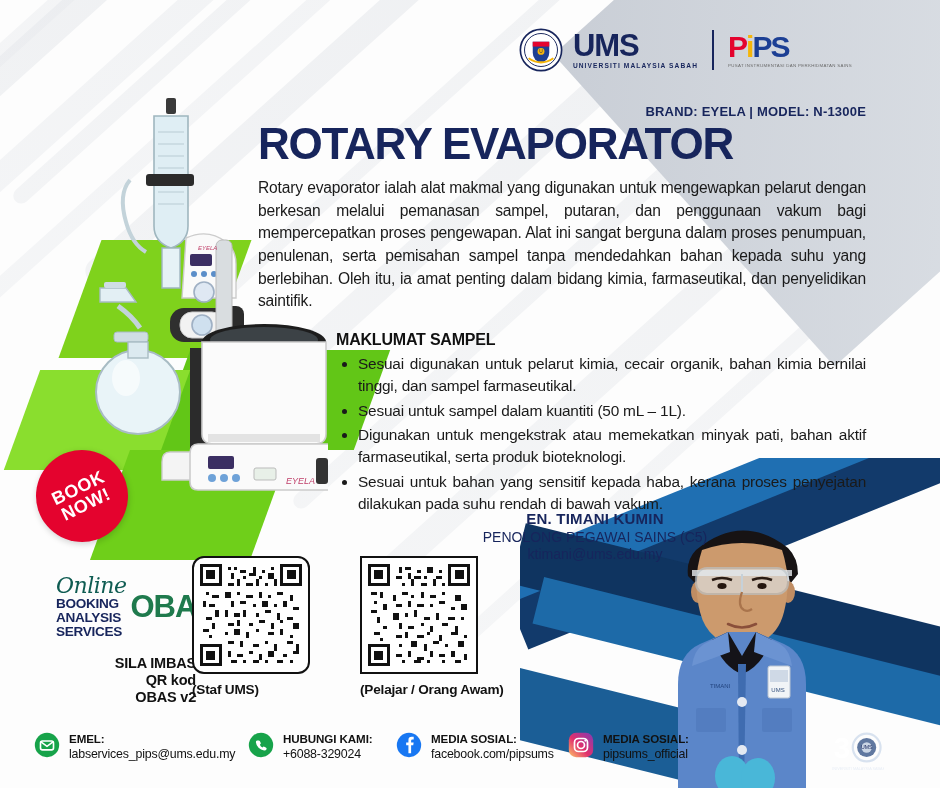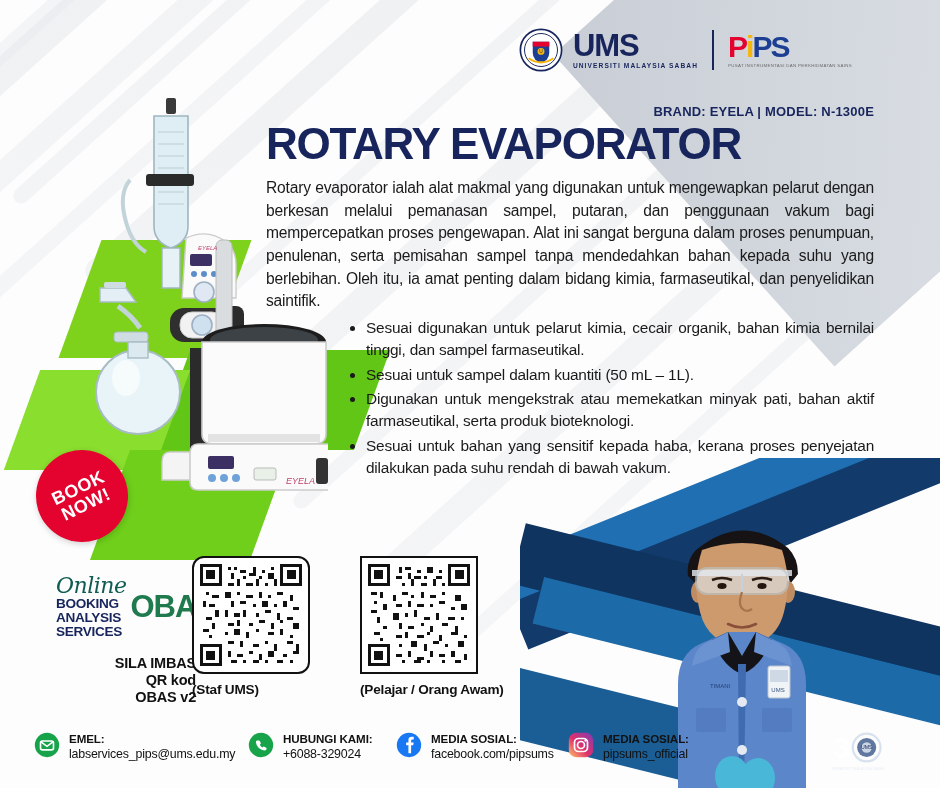--- a/index.html
+++ b/index.html
@@ -100,21 +100,21 @@
     transform:rotate(-18deg);
     box-shadow:0 2px 6px rgba(0,0,0,.18);
   }
   .book-now span {
     font-size:18px; font-weight:bold; line-height:1.0;
     text-align:center; letter-spacing:.5px; display:block;
     transform:rotate(-8deg);
   }
 
   
-  .content { position:absolute; left:266px; top:104px; width:608px; z-index:5; }
+  .content { position:absolute; left:258px; top:104px; width:608px; z-index:5; }
   .brandline {
     text-align:right; font-size:13px; font-weight:600;
     color:#17255c; letter-spacing:.2px; margin-bottom:2px;
   }
   .title {
     font-size:44px; font-weight:bold; color:#17255c;
     letter-spacing:-1.2px; line-height:1.05; margin-bottom:10px;
   }
   .desc {
     font-size:15.6px; color:#1a1a1a; line-height:1.45;
@@ -316,20 +316,21 @@
   </svg>
 
   <div class="book-now">
     <span>BOOK NOW!</span>
   </div>
 
   <div class="content">
     <div class="brandline">BRAND: EYELA | MODEL: N-1300E</div>
     <h1 class="title">ROTARY EVAPORATOR</h1>
     <p class="desc">Rotary evaporator ialah alat makmal yang digunakan untuk mengewapkan pelarut dengan berkesan melalui pemanasan sampel, putaran, dan penggunaan vakum bagi mempercepatkan proses pengewapan. Alat ini sangat berguna dalam proses penumpuan, penulenan, serta pemisahan sampel tanpa mendedahkan bahan kepada suhu yang berlebihan. Oleh itu, ia amat penting dalam bidang kimia, farmaseutikal, dan penyelidikan saintifik.</p>
+    <div class="sec-head">MAKLUMAT SAMPEL</div>
     <ul class="bullets">
       <li>Sesuai digunakan untuk pelarut kimia, cecair organik, bahan kimia bernilai tinggi, dan sampel farmaseutikal.</li>
       <li>Sesuai untuk sampel dalam kuantiti (50 mL – 1L).</li>
       <li>Digunakan untuk mengekstrak atau memekatkan minyak pati, bahan aktif farmaseutikal, serta produk bioteknologi.</li>
       <li>Sesuai untuk bahan yang sensitif kepada haba, kerana proses penyejatan dilakukan pada suhu rendah di bawah vakum.</li>
     </ul>
   </div>
 
   <div class="ribbons">
     <div class="rb rb1"></div>
@@ -374,20 +375,25 @@
 
     <rect x="176" y="178" width="22" height="32" rx="2" fill="#f1f4f7" stroke="#b9c4d2"></rect>
     <rect x="178" y="182" width="18" height="12" fill="#cfd9e6"></rect>
     <text x="186" y="204" font-size="6" text-anchor="middle" fill="#33507d" font-family="Liberation Sans">UMS</text>
     <text x="118" y="200" font-size="6" fill="#22447f" font-family="Liberation Sans">TIMANI</text>
 
     <ellipse cx="140" cy="288" rx="17" ry="20" fill="#49b7d8"></ellipse>
     <ellipse cx="166" cy="290" rx="17" ry="20" fill="#49b7d8"></ellipse>
   </svg>
 
+  <div class="contact-person">
+    <div class="cp-name">EN. TIMANI KUMIN</div>
+    <div class="cp-role">PENOLONG PEGAWAI SAINS (C5)</div>
+    <div class="cp-mail">ktimani@ums.edu.my</div>
+  </div>
 
   <div class="obas">
     <div class="obas-logo">
       <div class="obas-left">
         <div class="online-script">Online</div>
         <div class="obas-stack">BOOKING</div>
         <div class="obas-stack">ANALYSIS</div>
         <div class="obas-stack">SERVICES</div>
       </div>
       <div class="obas-word">OBAS</div>

